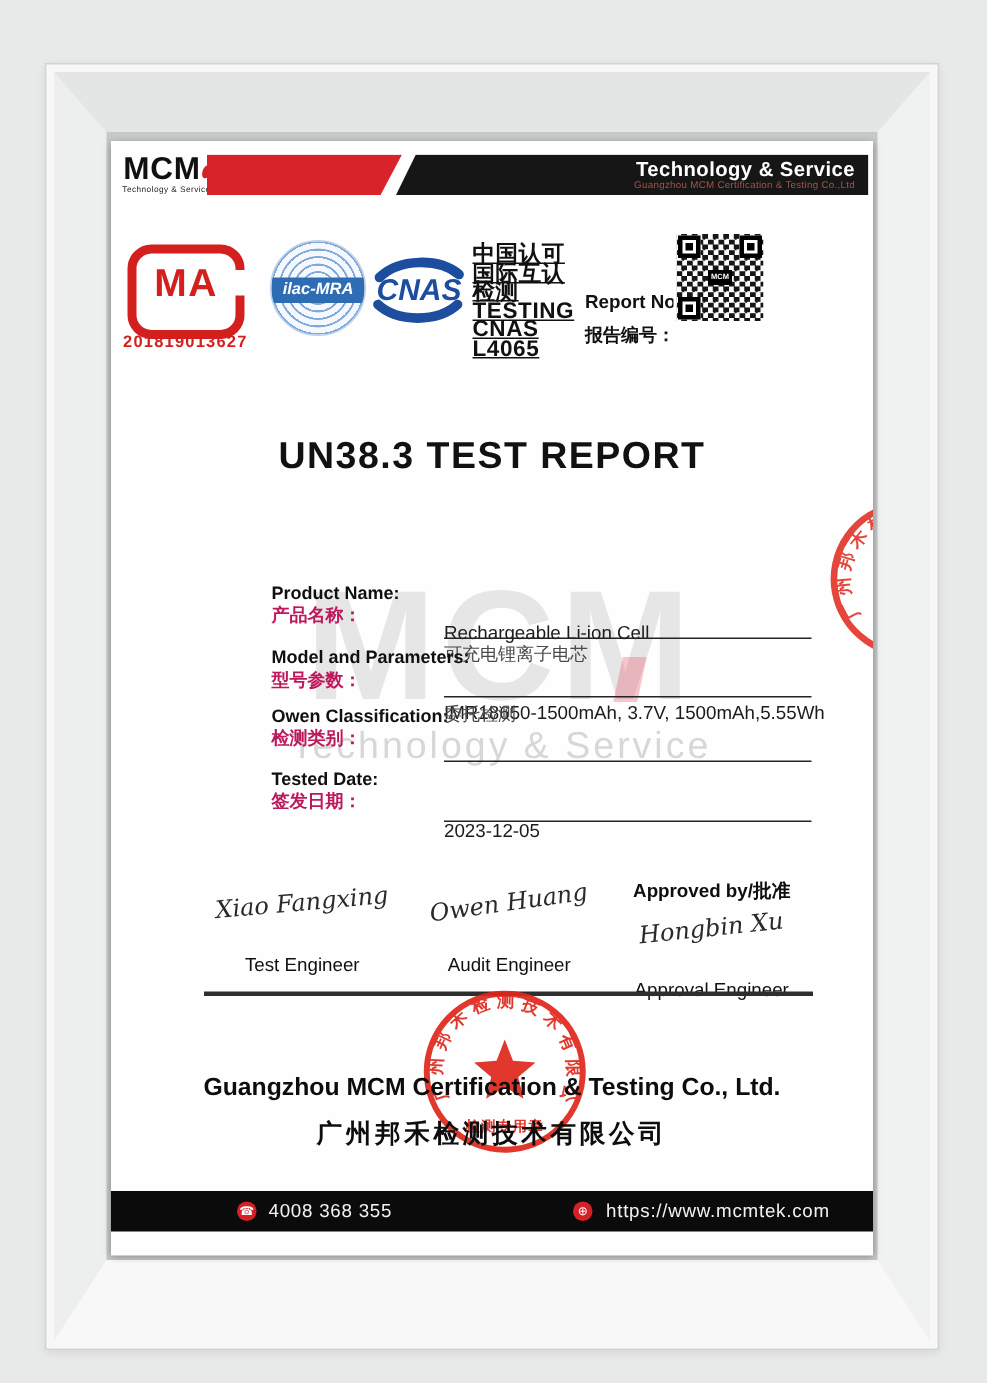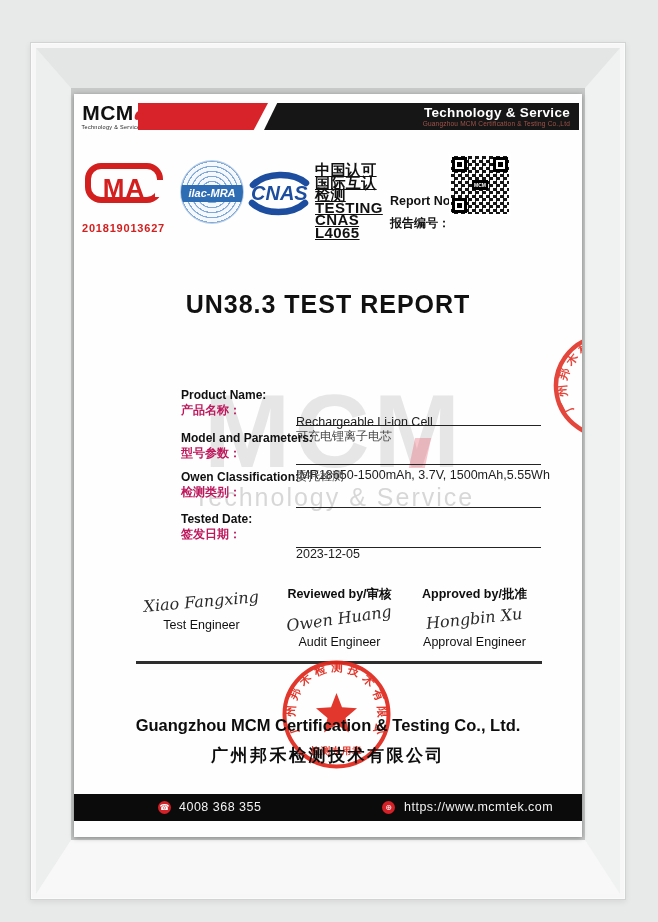--- a/index.html
+++ b/index.html
@@ -26,21 +26,21 @@
   .banner { position:absolute; left:0; top:9px; right:0; height:27px; }
   .banner .red  { position:absolute; left:64px; top:0; width:130px; height:27px; background:#d8232a;
                   clip-path:polygon(0 0,100% 0,89% 100%,0 100%); }
   .banner .blk  { position:absolute; left:190px; right:3px; top:0; height:27px; background:#161616;
                   clip-path:polygon(4.2% 0,100% 0,100% 100%,0 100%);
                   display:flex; flex-direction:column; justify-content:center; align-items:flex-end; padding-right:9px; }
   .banner .bt  { color:#fff; font-size:13.5px; font-weight:bold; letter-spacing:.3px; line-height:14px; }
   .banner .bs  { color:#a2544a; font-size:6.5px; letter-spacing:.2px; line-height:8px; }
 
   
-  .cma { position:absolute; left:11px; top:69px; width:78px; height:40px;
+  .cma { position:absolute; left:11px; top:69px; width:78px; height:63px;
          border:6px solid #d3201f; border-radius:16px; text-align:center; }
   .cma .gap { position:absolute; right:-7px; top:11px; width:9px; height:17px; background:#fefefe; }
   .cma .ma  { font-size:26px; font-weight:900; color:#d3201f; line-height:38px; letter-spacing:1px; }
   .cma-num  { position:absolute; left:8px; top:128px; width:90px; font-size:11px; font-weight:bold;
               color:#d3201f; letter-spacing:.8px; }
 
   .ilac { position:absolute; left:106px; top:66px; width:64px; height:64px; border-radius:50%;
           background:repeating-radial-gradient(circle at 50% 50%, #7fa9d6 0 1px, #f5f9ff 1.5px 5px);
           border:1px solid #bcd0e8; overflow:hidden; }
   .ilac .band { position:absolute; left:0; right:0; top:24px; height:17px; background:#2e6db4;
@@ -87,21 +87,21 @@
   .val { position:absolute; left:222px; width:255px; }
   .val .ven { font-size:12.5px; color:#1c1c1c; line-height:14px;margin-top:28px; }
   .val .vcn { font-size:12px; color:#4a4a4a; line-height:15px; font-family:"Liberation Serif","DejaVu Serif",serif; }
   .uline { position:absolute; left:222px; width:245px; border-top:1.6px solid #232323; z-index:1; }
 
   
   .sigcol { position:absolute; width:165px; text-align:center; z-index:1; }
   .sigcol .role { font-size:12.5px; font-weight:bold; color:#0e0e0e; }
   .sigcol .sig  { margin-top:6px; height:26px; font-family:"DejaVu Serif","Liberation Serif",serif;
                   font-style:italic; font-size:16px; color:#2a2a2a; transform:rotate(-5deg); }
-  .sigcol .stitle { font-size:12.5px; color:#101010; margin-top:0; }
+  .sigcol .stitle { font-size:12.5px; color:#101010; margin-top:18px; }
 
   .sep { position:absolute; left:62px; top:567px; width:406px; height:2.5px; background:#2e2e2e; z-index:1; }
 
   
   .stamp { position:absolute; left:205px; top:563px; width:115px; height:115px; opacity:.92; z-index:2; }
   .stamp-right { position:absolute; left:472px; top:232px; width:120px; height:120px;
                  transform:rotate(-10deg); opacity:.85; z-index:2; }
   .stamp text, .stamp-right text { fill:#e0271b; font-weight:bold; font-family:"Liberation Sans",sans-serif; }
 
   
@@ -221,21 +221,20 @@
           <div class="ven">2023-12-05</div>
         </div>
       </div>
       <div class="uline" style="top:453px"></div>
 
       <div class="sigcol" style="left:45px; top:492px">
         <div class="sig">Xiao Fangxing</div>
         <div class="stitle">Test Engineer</div>
       </div>
       <div class="sigcol" style="left:183px; top:492px">
-        <div class="role">Reviewed by/审核</div>
         <div class="sig" style="transform:rotate(-8deg)">Owen Huang</div>
         <div class="stitle">Audit Engineer</div>
       </div>
       <div class="sigcol" style="left:318px; top:492px">
         <div class="role">Approved by/批准</div>
         <div class="sig" style="transform:rotate(-6deg)">Hongbin Xu</div>
         <div class="stitle">Approval Engineer</div>
       </div>
 
       <div class="sep"></div>

